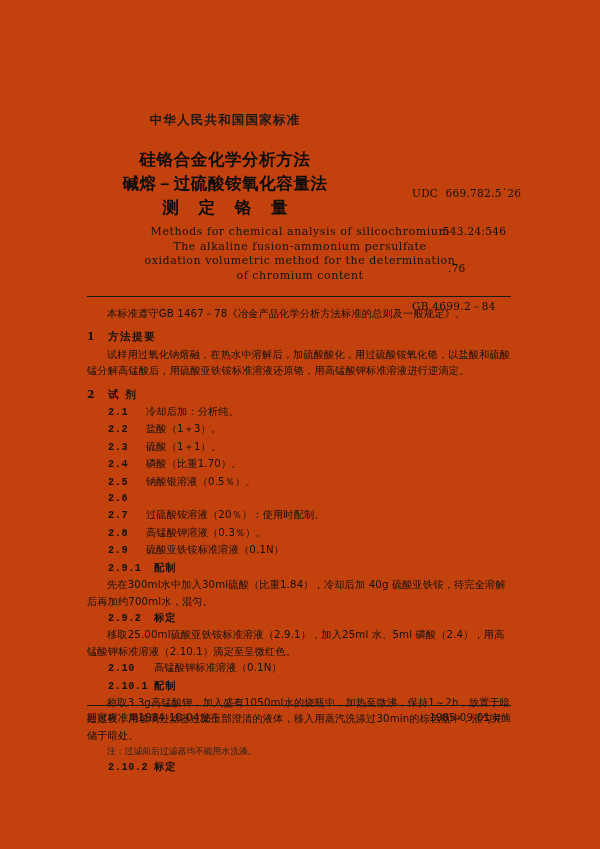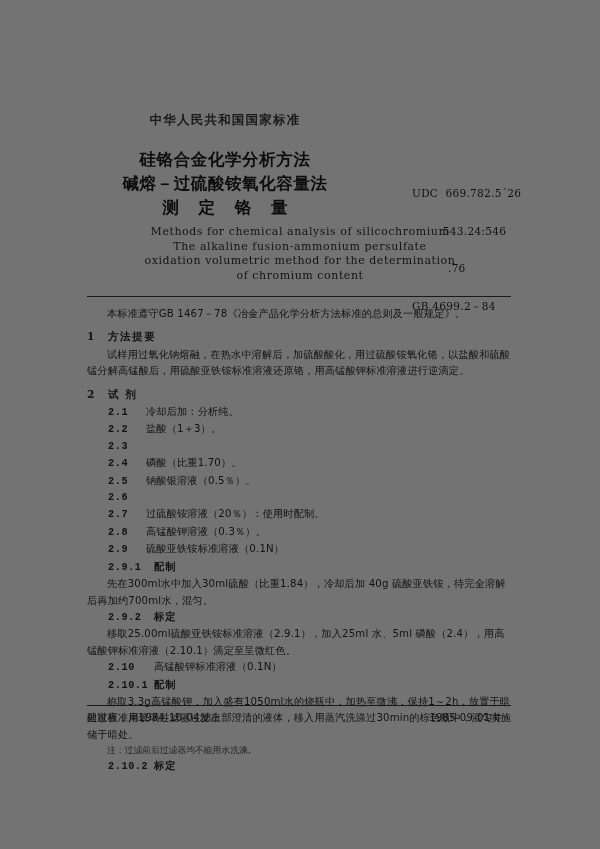--- a/index.html
+++ b/index.html
@@ -4,21 +4,21 @@
 <style>
   html, body {
     margin: 0;
     padding: 0;
     background: #ffffff;
   }
   .page {
     position: relative;
     width: 600px;
     height: 849px;
-    background: #737373;
+    background: #c2410c;
     font-family: "DejaVu Sans", "Liberation Sans", sans-serif;
     color: #111111;
     overflow: hidden;
   }
 
   
   .national-line {
     position: absolute;
     top: 112px;
     left: 0;
@@ -213,20 +213,21 @@
     <div class="item">
       <span class="num">2.1</span>
       <span class="txt">冷却后加：分析纯。</span>
     </div>
     <div class="item">
       <span class="num">2.2</span>
       <span class="txt">盐酸（1＋3）。</span>
     </div>
     <div class="item">
       <span class="num">2.3</span>
+      <span class="txt">硫酸（1＋1）。</span>
     </div>
     <div class="item">
       <span class="num">2.4</span>
       <span class="txt">磷酸（比重1.70）。</span>
     </div>
     <div class="item">
       <span class="num">2.5</span>
       <span class="txt">钠酸银溶液（0.5％）。</span>
     </div>
     <div class="item">

